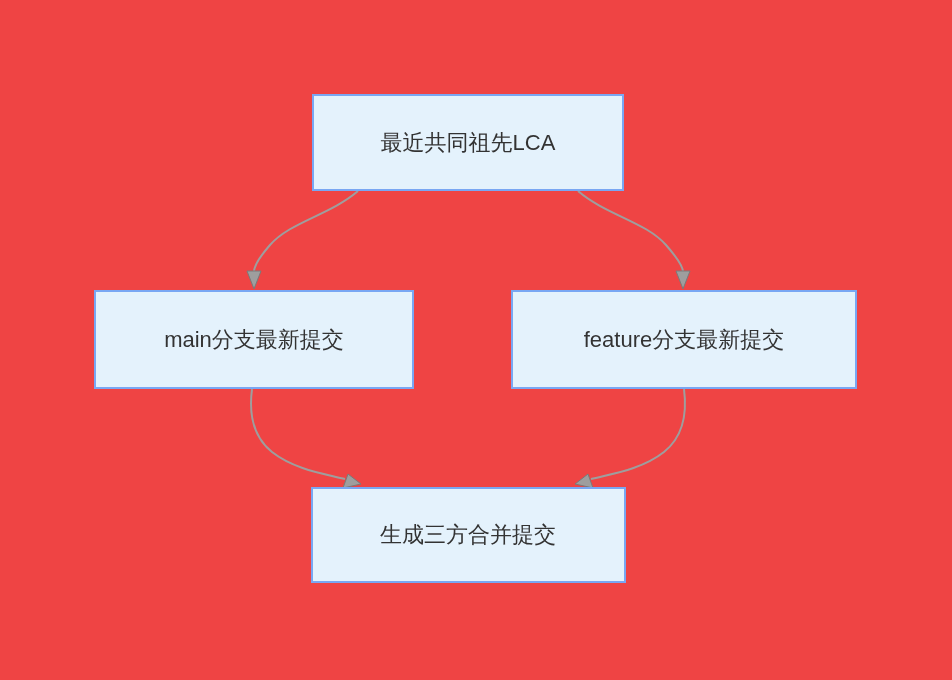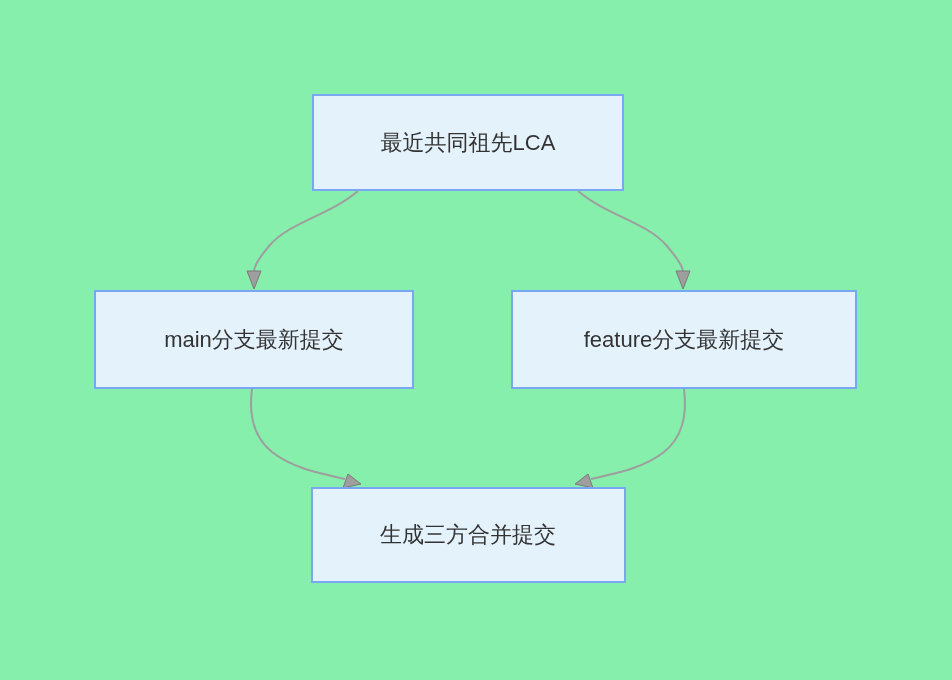--- a/index.html
+++ b/index.html
@@ -10,21 +10,21 @@
   body {
     width: 952px;
     height: 680px;
     font-family: "Liberation Sans", "DejaVu Sans", sans-serif;
     overflow: hidden;
   }
   #diagram-canvas {
     position: relative;
     width: 952px;
     height: 680px;
-    background: #86efac;
+    background: #ef4444;
   }
   svg.flow {
     position: absolute;
     left: 0;
     top: 0;
     width: 952px;
     height: 680px;
     display: block;
   }
   .node-rect {

